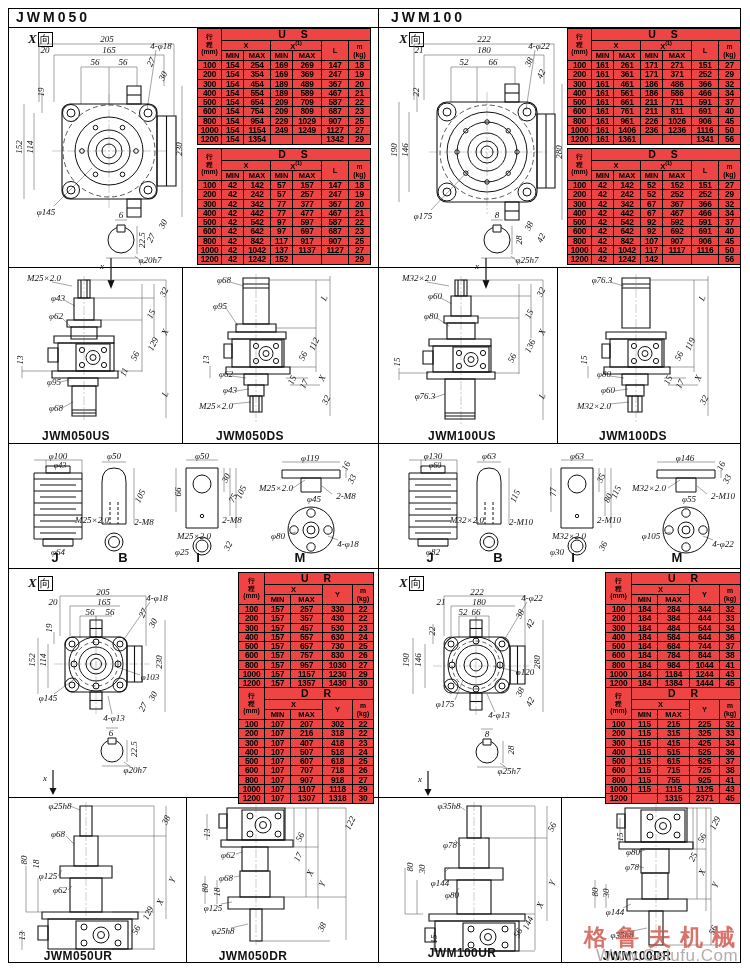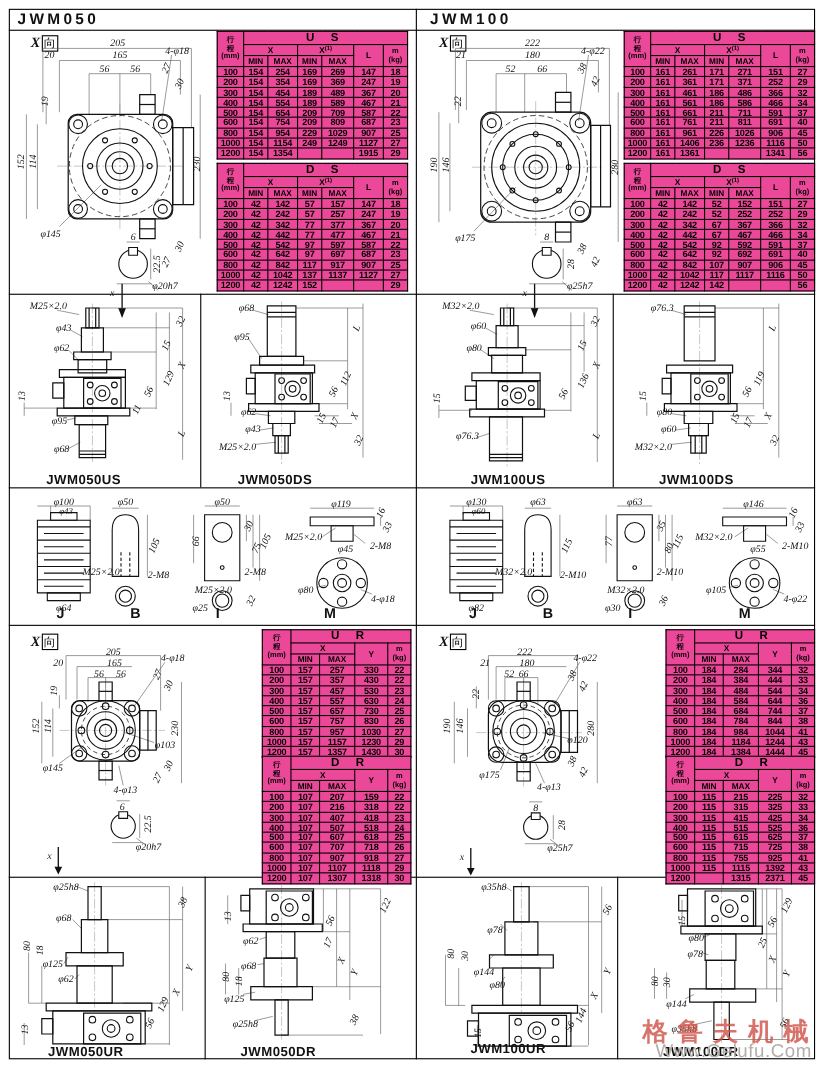--- a/index.html
+++ b/index.html
@@ -9,21 +9,21 @@
 .hline{position:absolute;height:1.4px;background:#000}
 .vline{position:absolute;width:1.4px;background:#000}
 .title{position:absolute;font:700 14px "Liberation Sans",sans-serif;letter-spacing:3px}
 .xview{position:absolute;font:italic 700 13px "Liberation Serif",serif;white-space:nowrap}
 .xview .dir{font:400 11px "DejaVu Sans",sans-serif;font-style:normal;border:1px solid #000;padding:0 1px;margin-left:1px}
 .cap{position:absolute;font:700 12px "Liberation Sans",sans-serif;letter-spacing:.4px;transform:translateX(-50%);white-space:nowrap}
 .acap{position:absolute;font:700 13px "Liberation Sans",sans-serif;transform:translateX(-50%)}
 .dim{position:absolute;font:italic 9px "Liberation Serif",serif;white-space:nowrap;color:#101010}
 .draw{position:absolute}
 .draw svg{position:absolute;left:0;top:0;overflow:visible}
-.tbl{position:absolute;background:#ec4899}
+.tbl{position:absolute;background:#ef4444}
 .tbl table{width:100%;border-collapse:collapse;table-layout:fixed}
 .tbl th,.tbl td{border:1px solid #000;padding:0;text-align:center;vertical-align:middle;
   font-family:"Liberation Sans",sans-serif;font-weight:700;color:#000}
 .tbl th{font-size:7.5px;line-height:1;height:10px}
 .tbl th.big{font-size:10.5px;letter-spacing:6px;height:12px}
 .tbl th.stroke{font-size:6.8px;white-space:pre-line;line-height:1.15}
 .tbl th.mkg{font-size:6.8px;white-space:pre-line;line-height:1.1}
 .tbl td{font-size:8.3px;line-height:1;height:9px;letter-spacing:-.2px}
 .t5 td{height:8.6px}
 sup.s1{font-size:5.5px;vertical-align:super;letter-spacing:0}
@@ -157,21 +157,21 @@
           <td>1249</td>
           <td>1127</td>
           <td>27</td>
         </tr>
         <tr>
           <td>1200</td>
           <td>154</td>
           <td>1354</td>
           <td></td>
           <td></td>
-          <td>1915</td>
+          <td>1342</td>
           <td>29</td>
         </tr>
       </tbody>
     </table>
   </div>
 
 <div class="tbl" style="left:197px;top:148px;width:174px">
 <table>
       <colgroup>
         <col style="width:24px">
@@ -645,21 +645,21 @@
 <tr>
           <th>MIN</th>
           <th>MAX</th>
         </tr>
 </thead>
       <tbody>
         <tr>
           <td>100</td>
           <td>107</td>
           <td>207</td>
-          <td>159</td>
+          <td>302</td>
           <td>22</td>
         </tr>
         <tr>
           <td>200</td>
           <td>107</td>
           <td>216</td>
           <td>318</td>
           <td>22</td>
         </tr>
         <tr>
@@ -884,21 +884,21 @@
           <td>800</td>
           <td>115</td>
           <td>755</td>
           <td>925</td>
           <td>41</td>
         </tr>
         <tr>
           <td>1000</td>
           <td>115</td>
           <td>1115</td>
-          <td>1392</td>
+          <td>1125</td>
           <td>43</td>
         </tr>
         <tr>
           <td>1200</td>
           <td></td>
           <td>1315</td>
           <td>2371</td>
           <td>45</td>
         </tr>
       </tbody>

